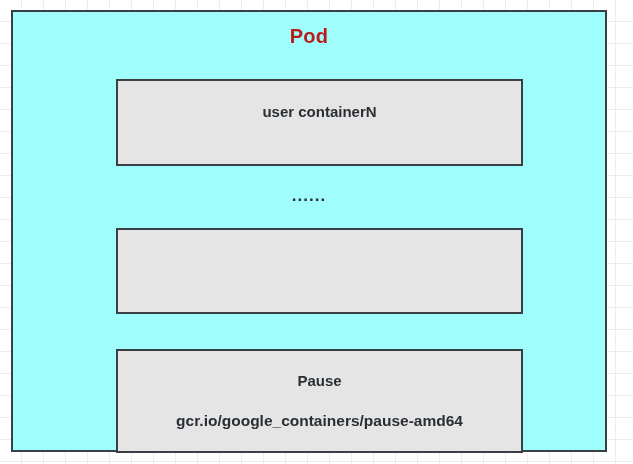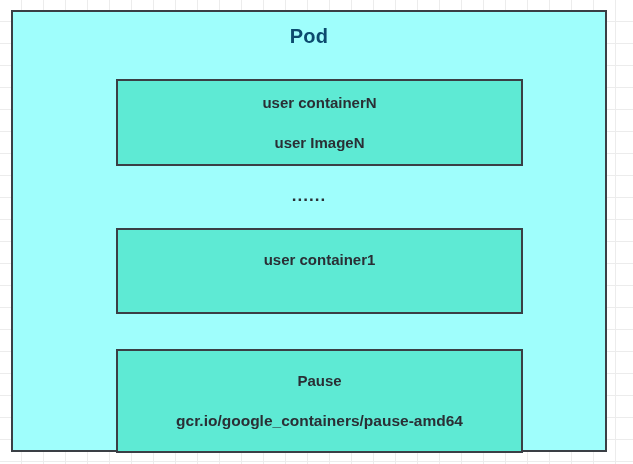--- a/index.html
+++ b/index.html
@@ -41,31 +41,31 @@
   }
 
   #pod-title {
     position: absolute;
     left: 0;
     top: 13px;
     width: 100%;
     text-align: center;
     font-size: 20px;
     font-weight: bold;
-    color: #0c4a6e;
+    color: #b91c1c;
     letter-spacing: 0.2px;
   }
 
   
   .container-box {
     position: absolute;
     left: 103px;
     width: 407px;
     box-sizing: border-box;
-    background-color: #5eead4;
+    background-color: #e5e5e5;
     border: 2px solid #3a3f45;
     display: flex;
     flex-direction: column;
     align-items: center;
     justify-content: center;
   }
 
   #box-containerN {
     top: 67px;
     height: 87px;
@@ -112,27 +112,25 @@
 <body>
 
 <div id="canvas">
 
   <div id="pod-box">
 
     <div id="pod-title">Pod</div>
 
     <div class="container-box" id="box-containerN">
       <div class="box-line primary">user containerN</div>
-      <div class="box-line">user ImageN</div>
     </div>
 
     <div id="ellipsis-row">......</div>
 
     <div class="container-box" id="box-container1">
-      <div class="box-line primary">user container1</div>
     </div>
 
     <div class="container-box" id="box-pause">
       <div class="box-line primary">Pause</div>
       <div class="box-line" id="pause-image">gcr.io/google_containers/pause-amd64</div>
     </div>
 
   </div>
 </div>
 

